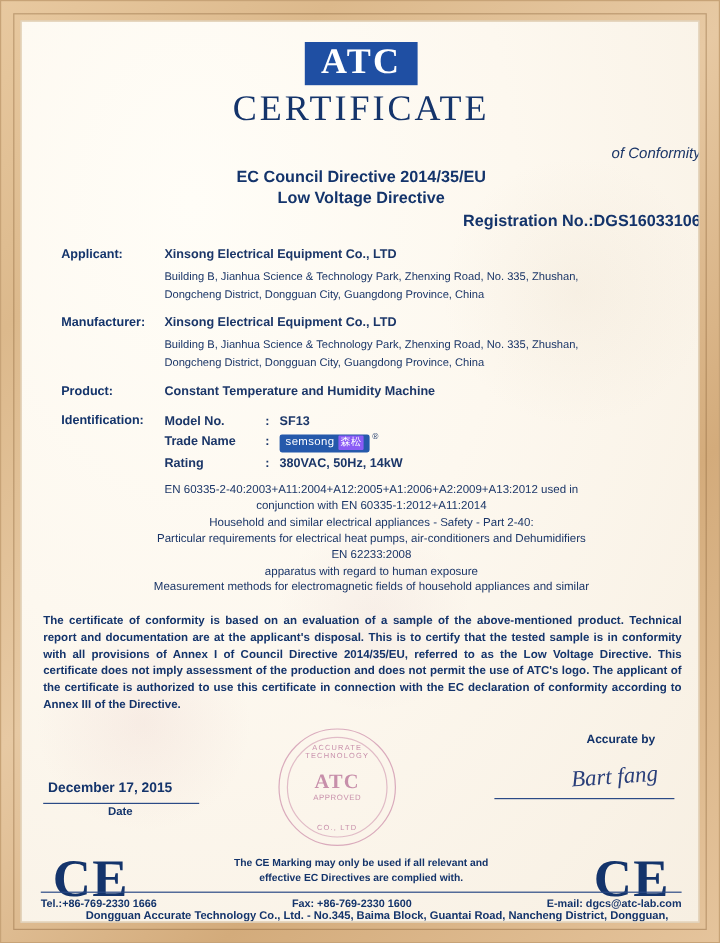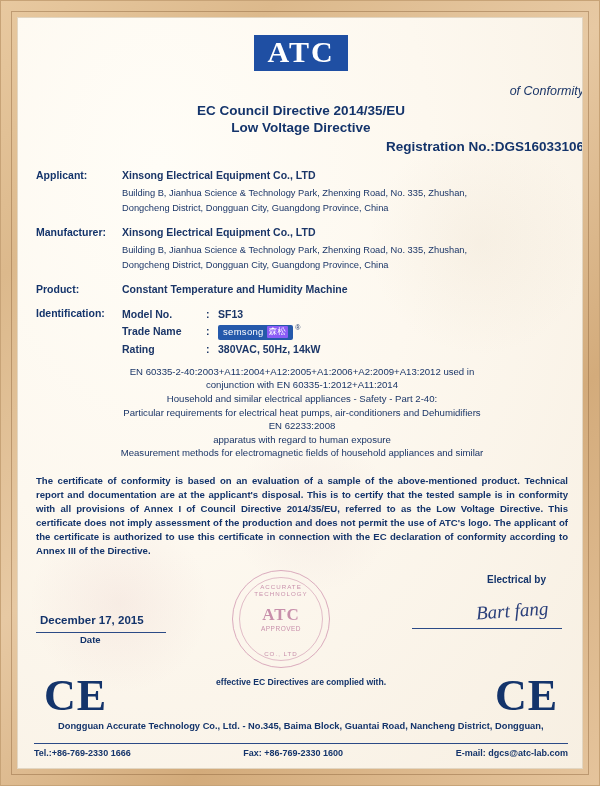--- a/index.html
+++ b/index.html
@@ -119,20 +119,21 @@
     font-size: 13.5px;
     font-weight: bold;
     color: #14346b;
     margin-top: 4px;
   }
 
   
   .fields {
     margin-top: 14px;
     padding: 0 16px 0 18px;
+    margin-left: 15px;
   }
   .row {
     display: flex;
     margin-bottom: 3px;
   }
   .lbl {
     width: 86px;
     flex: 0 0 86px;
     font-size: 10.5px;
     font-weight: bold;
@@ -261,21 +262,21 @@
   }
   .date-line {
     position: absolute;
     left: 18px;
     top: 58px;
     width: 130px;
     border-bottom: 1px solid #2b4a86;
   }
   .date-label {
     position: absolute;
-    left: 62px;
+    left: 72px;
     top: 60px;
     font-size: 9.5px;
     font-weight: bold;
     color: #14346b;
   }
 
   
   .seal {
     position: absolute;
     left: 214px;
@@ -347,27 +348,27 @@
     top: 6px;
     text-align: center;
     font-size: 8.6px;
     font-weight: bold;
     color: #14346b;
     line-height: 1.45;
   }
 
   
   .footer-company {
-    text-align: left;
+    text-align: right;
     font-size: 9.3px;
     font-weight: bold;
     color: #14346b;
     line-height: 1.4;
     margin-top: 4px;
-    padding: 0 40px;
+    padding: 0 27px;
   }
   .footer-bar {
     position: absolute;
     left: 16px;
     right: 16px;
     bottom: 12px;
     border-top: 1px solid #2b4a86;
     padding-top: 4px;
     display: flex;
     justify-content: space-between;
@@ -385,20 +386,21 @@
   <div class="frame-inner-bevel"></div>
 
   <div class="paper">
     <div class="paper-stains"></div>
 
     <div class="content">
 
       <div class="atc-logo-wrap">
         <span class="atc-logo">ATC</span>
       </div>
+      <div class="cert-title">CERTIFICATE</div>
       <div class="of-conformity">of Conformity</div>
       <div class="directive-line">EC Council Directive 2014/35/EU</div>
       <div class="directive-line2">Low Voltage Directive</div>
       <div class="reg-no">Registration No.:DGS16033106</div>
 
       <div class="fields">
 
         <div class="row">
           <div class="lbl">Applicant:</div>
           <div class="val bold">Xinsong Electrical Equipment Co., LTD</div>
@@ -476,39 +478,40 @@
             <div>apparatus with regard to human exposure</div>
             <div>Measurement methods for electromagnetic fields of household appliances and similar</div>
           </div>
         </div>
 
       </div>
 
       <div class="para">The certificate of conformity is based on an evaluation of a sample of the above-mentioned product. Technical report and documentation are at the applicant's disposal. This is to certify that the tested sample is in conformity with all provisions of Annex I of Council Directive 2014/35/EU, referred to as the Low Voltage Directive. This certificate does not imply assessment of the production and does not permit the use of ATC's logo. The applicant of the certificate is authorized to use this certificate in connection with the EC declaration of conformity according to Annex III of the Directive.</div>
 
       <div class="sig-area">
-        <div class="certified-by">Electrical by</div>
+        <div class="certified-by">Accurate by</div>
         <div class="sig-script">Bart fang</div>
         <div class="sig-line"></div>
 
         <div class="date-text">December 17, 2015</div>
         <div class="date-line"></div>
         <div class="date-label">Date</div>
 
         <div class="seal">
           <div class="seal-arc-top">ACCURATE TECHNOLOGY</div>
           <div class="seal-atc">ATC</div>
           <div class="seal-approved">APPROVED</div>
           <div class="seal-arc-bottom">CO., LTD</div>
         </div>
       </div>
 
       <div class="ce-row">
         <div class="ce-mark ce-left">CE</div>
         <div class="ce-note">
+          <div>The CE Marking may only be used if all relevant and</div>
           <div>effective EC Directives are complied with.</div>
         </div>
         <div class="ce-mark ce-right">CE</div>
       </div>
 
       <div class="footer-company">
         <div>Dongguan Accurate Technology Co., Ltd. - No.345, Baima Block, Guantai Road, Nancheng District, Dongguan,</div>
 
       </div>
 

